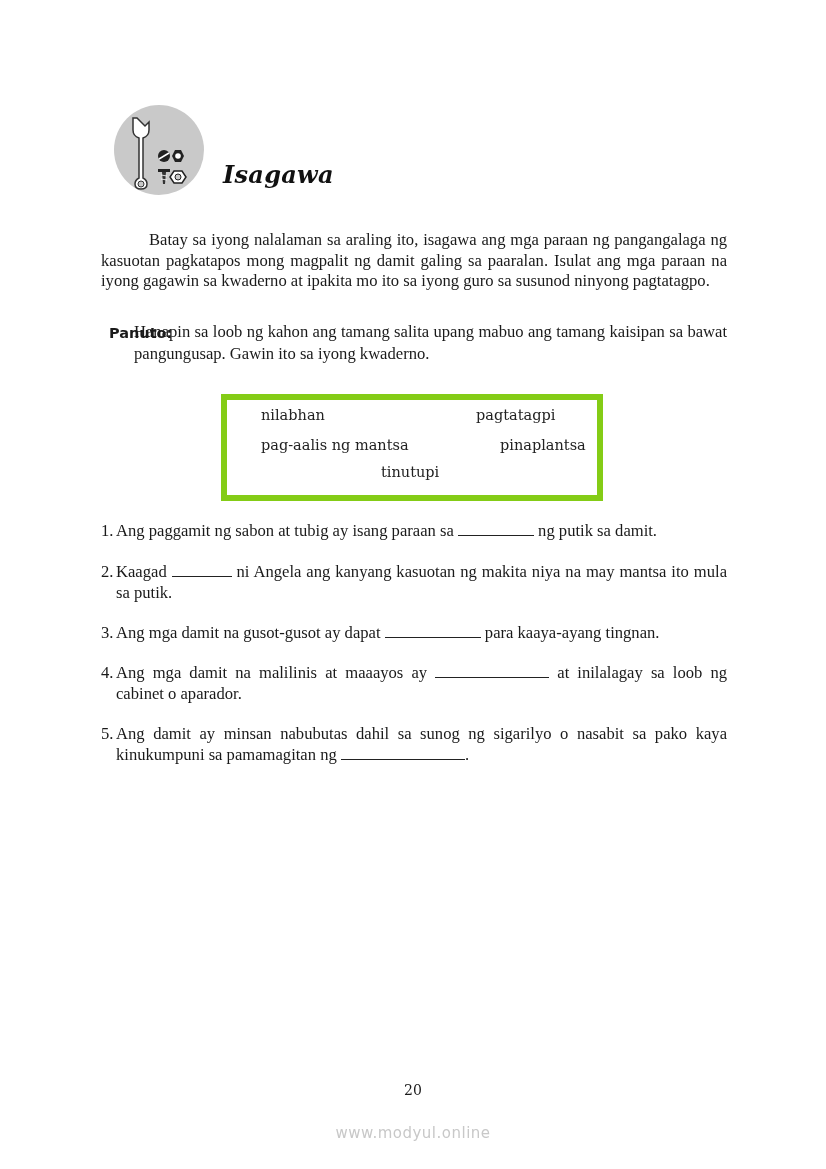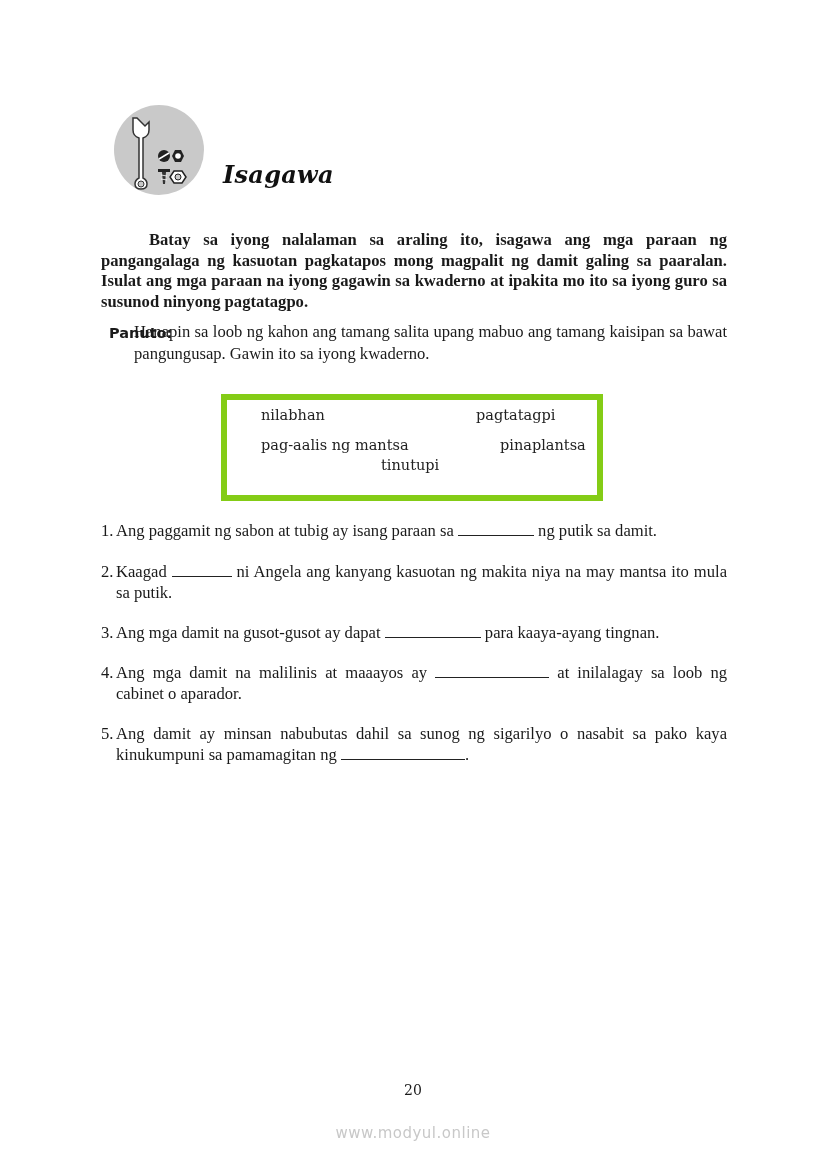--- a/index.html
+++ b/index.html
@@ -1,33 +1,33 @@
 <!DOCTYPE html>
 <html><head>
   <meta charset="utf-8">
   <style>
     html, body { margin: 0; padding: 0; background: #ffffff; }
     body { width: 826px; height: 1169px; position: relative; overflow: hidden;
       font-family: "DejaVu Serif", "Liberation Serif", serif; color: #1a1a1a; }
     .abs { position: absolute; }
     .icon-wrap { left: 113px; top: 104px; width: 92px; height: 92px; }
     .title { left: 223px; top: 136px; font-family: "DejaVu Serif", serif; font-weight: bold; font-style: italic; font-size: 24px; color: #111; letter-spacing: 0.3px; margin-top: 24px; }
-    .para { left: 101px; width: 626px; font-family: "Liberation Serif", serif; font-size: 16.6px; line-height: 20.5px; text-align: justify; text-align-last: left; font-weight: bold; }
+    .para { left: 101px; width: 626px; font-family: "Liberation Serif", serif; font-size: 16.6px; line-height: 20.5px; text-align: justify; text-align-last: left; }
     .intro { top: 230px; }
     .intro .indent { display: inline-block; width: 48px; }
     .panuto { left: 101px; top: 321px; width: 626px; font-family: "Liberation Serif", serif; font-size: 16.6px; line-height: 22px; }
     .panuto-label { font-family: "DejaVu Sans", sans-serif; font-weight: bold; font-size: 14.5px; position: absolute; left: 8px; top: 1px; }
     .panuto-text { margin-left: 33px; text-align: justify; text-align-last: left; }
     .wordbox { left: 221px; top: 394px; width: 370px; height: 95px; border: 6px solid #84cc16; }
     .word { position: absolute; font-family: "DejaVu Serif", serif; font-size: 14.5px; color: #222; }
     .w1 { left: 34px; top: 7px; }
     .w2 { left: 249px; top: 7px; }
     .w3 { left: 34px; top: 37px; }
     .w4 { left: 259px; top: 37px; margin-left: 14px; }
-    .w5 { left: 154px; top: 57px; }
+    .w5 { left: 154px; top: 64px; }
     .q { position: absolute; left: 101px; width: 626px; font-family: "Liberation Serif", serif; font-size: 16.6px; line-height: 20.5px; }
     .q .num { position: absolute; left: 0; top: 0; }
     .q .txt { margin-left: 15px; text-align: justify; text-align-last: left; }
     .q .blank { display: inline-block; border-bottom: 1px solid #222; height: 14px; vertical-align: baseline; }
     .q1 { top: 521px; } .q2 { top: 562px; } .q3 { top: 623px; } .q4 { top: 663px; } .q5 { top: 724px; }
     .pagenum { left: 0; width: 826px; top: 1082px; text-align: center; font-family: "DejaVu Serif", serif; font-size: 14px; }
     .watermark { left: 0; width: 826px; top: 1124px; text-align: center; font-family: "DejaVu Sans", sans-serif; font-size: 15px; color: #c8c8c8; letter-spacing: 0.5px; }
   </style>
 </head>
 <body>

